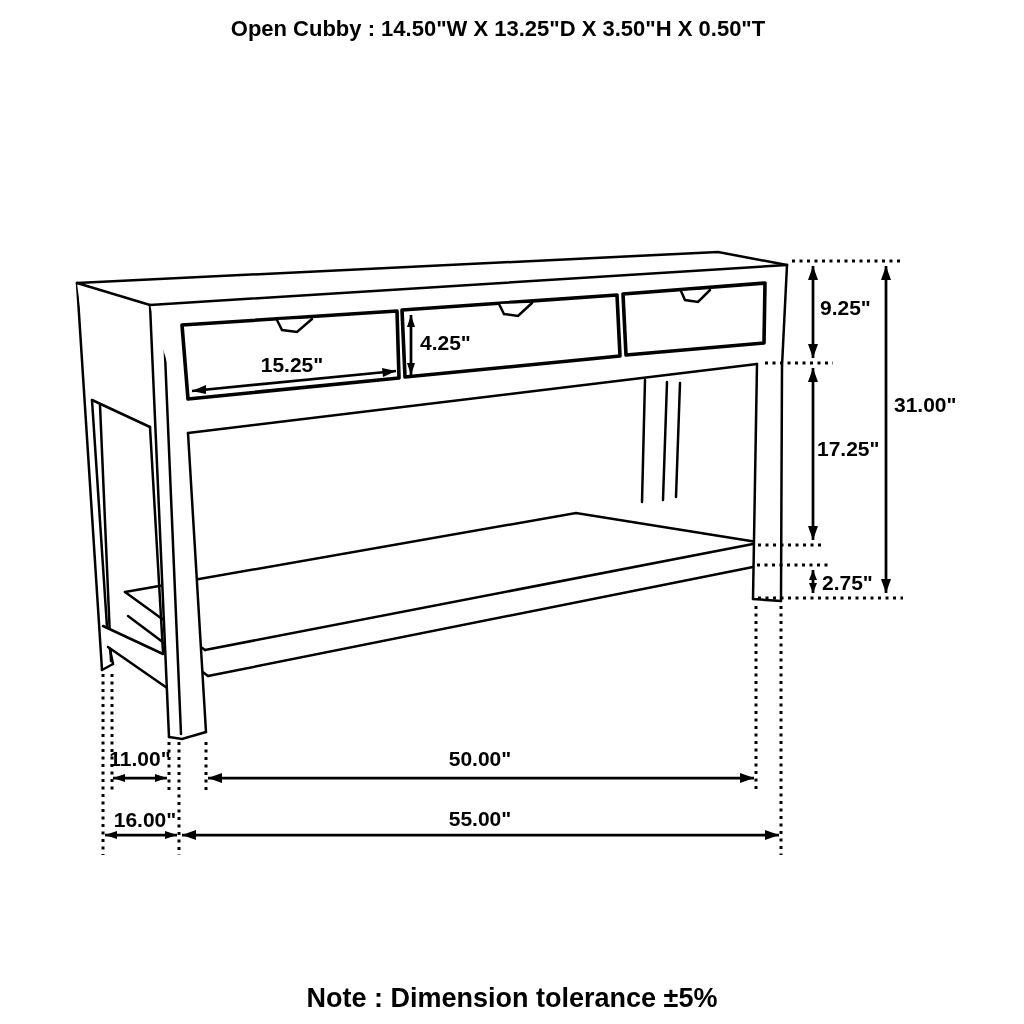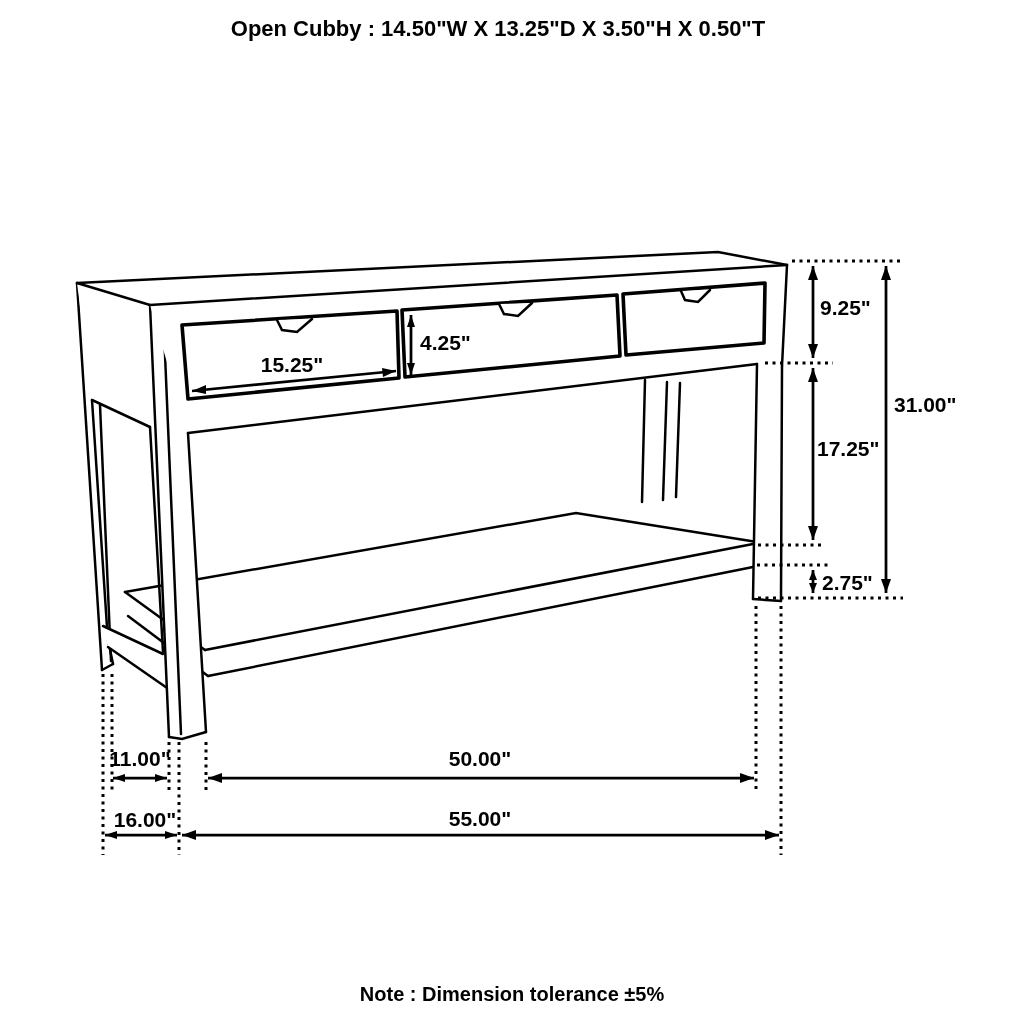--- a/index.html
+++ b/index.html
@@ -6,21 +6,21 @@
   .canvas{
     position:relative;width:1024px;height:1024px;background:#ffffff;
     font-family:"Liberation Sans", sans-serif;overflow:hidden;
   }
   .title{
     position:absolute;top:16px;left:498px;transform:translateX(-50%);
     white-space:nowrap;font-size:22px;font-weight:bold;color:#000;
   }
   .note{
     position:absolute;top:983px;left:512px;transform:translateX(-50%);
-    white-space:nowrap;font-size:20px;font-weight:bold;color:#000;
+    white-space:nowrap;font-size:27px;font-weight:bold;color:#000;
   }
   svg{position:absolute;left:0;top:0;}
   .ln{stroke:#000;stroke-width:2.5;fill:none;stroke-linecap:round;}
   .lnthick{stroke:#000;stroke-width:3.6;fill:#fff;stroke-linejoin:round;}
   .fillw{fill:#fff;stroke:none;}
   .dot{stroke:#000;stroke-width:3;fill:none;stroke-dasharray:3 4.5;stroke-linecap:butt;}
   .dim{stroke:#000;stroke-width:2.75;fill:none;}
   .head{fill:#000;stroke:none;}
   .dimtxt{font-family:"Liberation Sans", sans-serif;font-weight:bold;font-size:21px;fill:#000;}
 </style>

